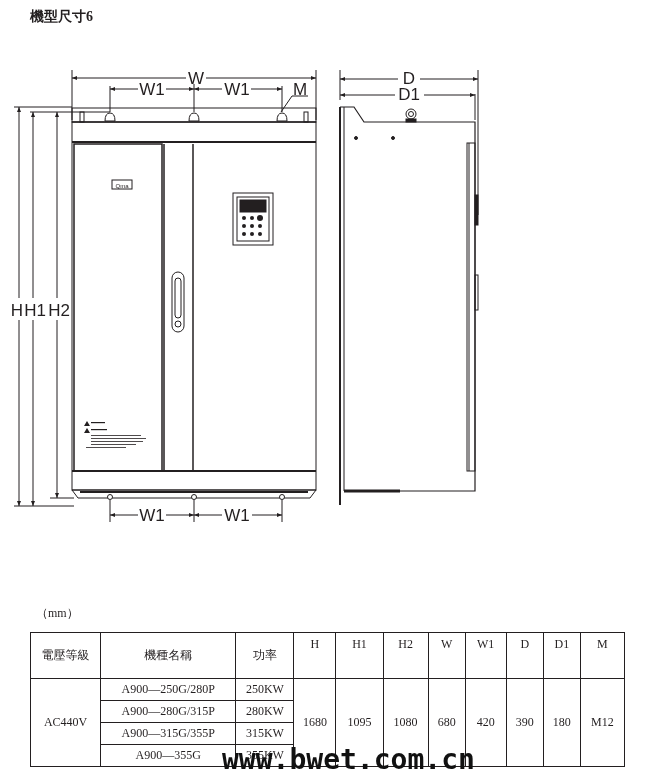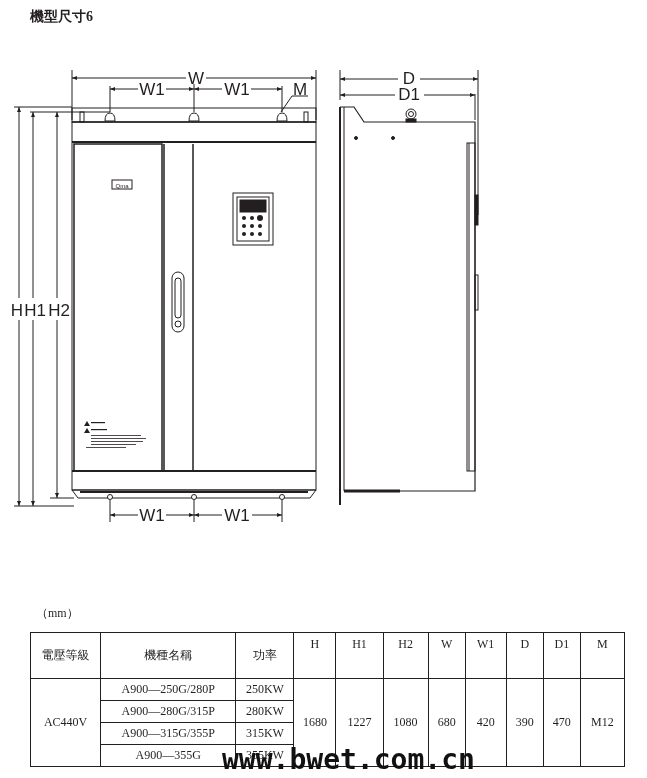--- a/index.html
+++ b/index.html
@@ -205,26 +205,26 @@
     <th class="top">W1</th>
     <th class="top">D</th>
     <th class="top">D1</th>
     <th class="top">M</th>
   </tr>
   <tr style="height:22px">
     <td rowspan="4">AC440V</td>
     <td>A900—250G/280P</td>
     <td>250KW</td>
     <td rowspan="4">1680</td>
-    <td rowspan="4">1227</td>
+    <td rowspan="4">1095</td>
     <td rowspan="4">1080</td>
     <td rowspan="4">680</td>
     <td rowspan="4">420</td>
     <td rowspan="4">390</td>
-    <td rowspan="4">470</td>
+    <td rowspan="4">180</td>
     <td rowspan="4">M12</td>
   </tr>
   <tr style="height:22px">
     <td>A900—280G/315P</td>
     <td>280KW</td>
   </tr>
   <tr style="height:22px">
     <td>A900—315G/355P</td>
     <td>315KW</td>
   </tr>

